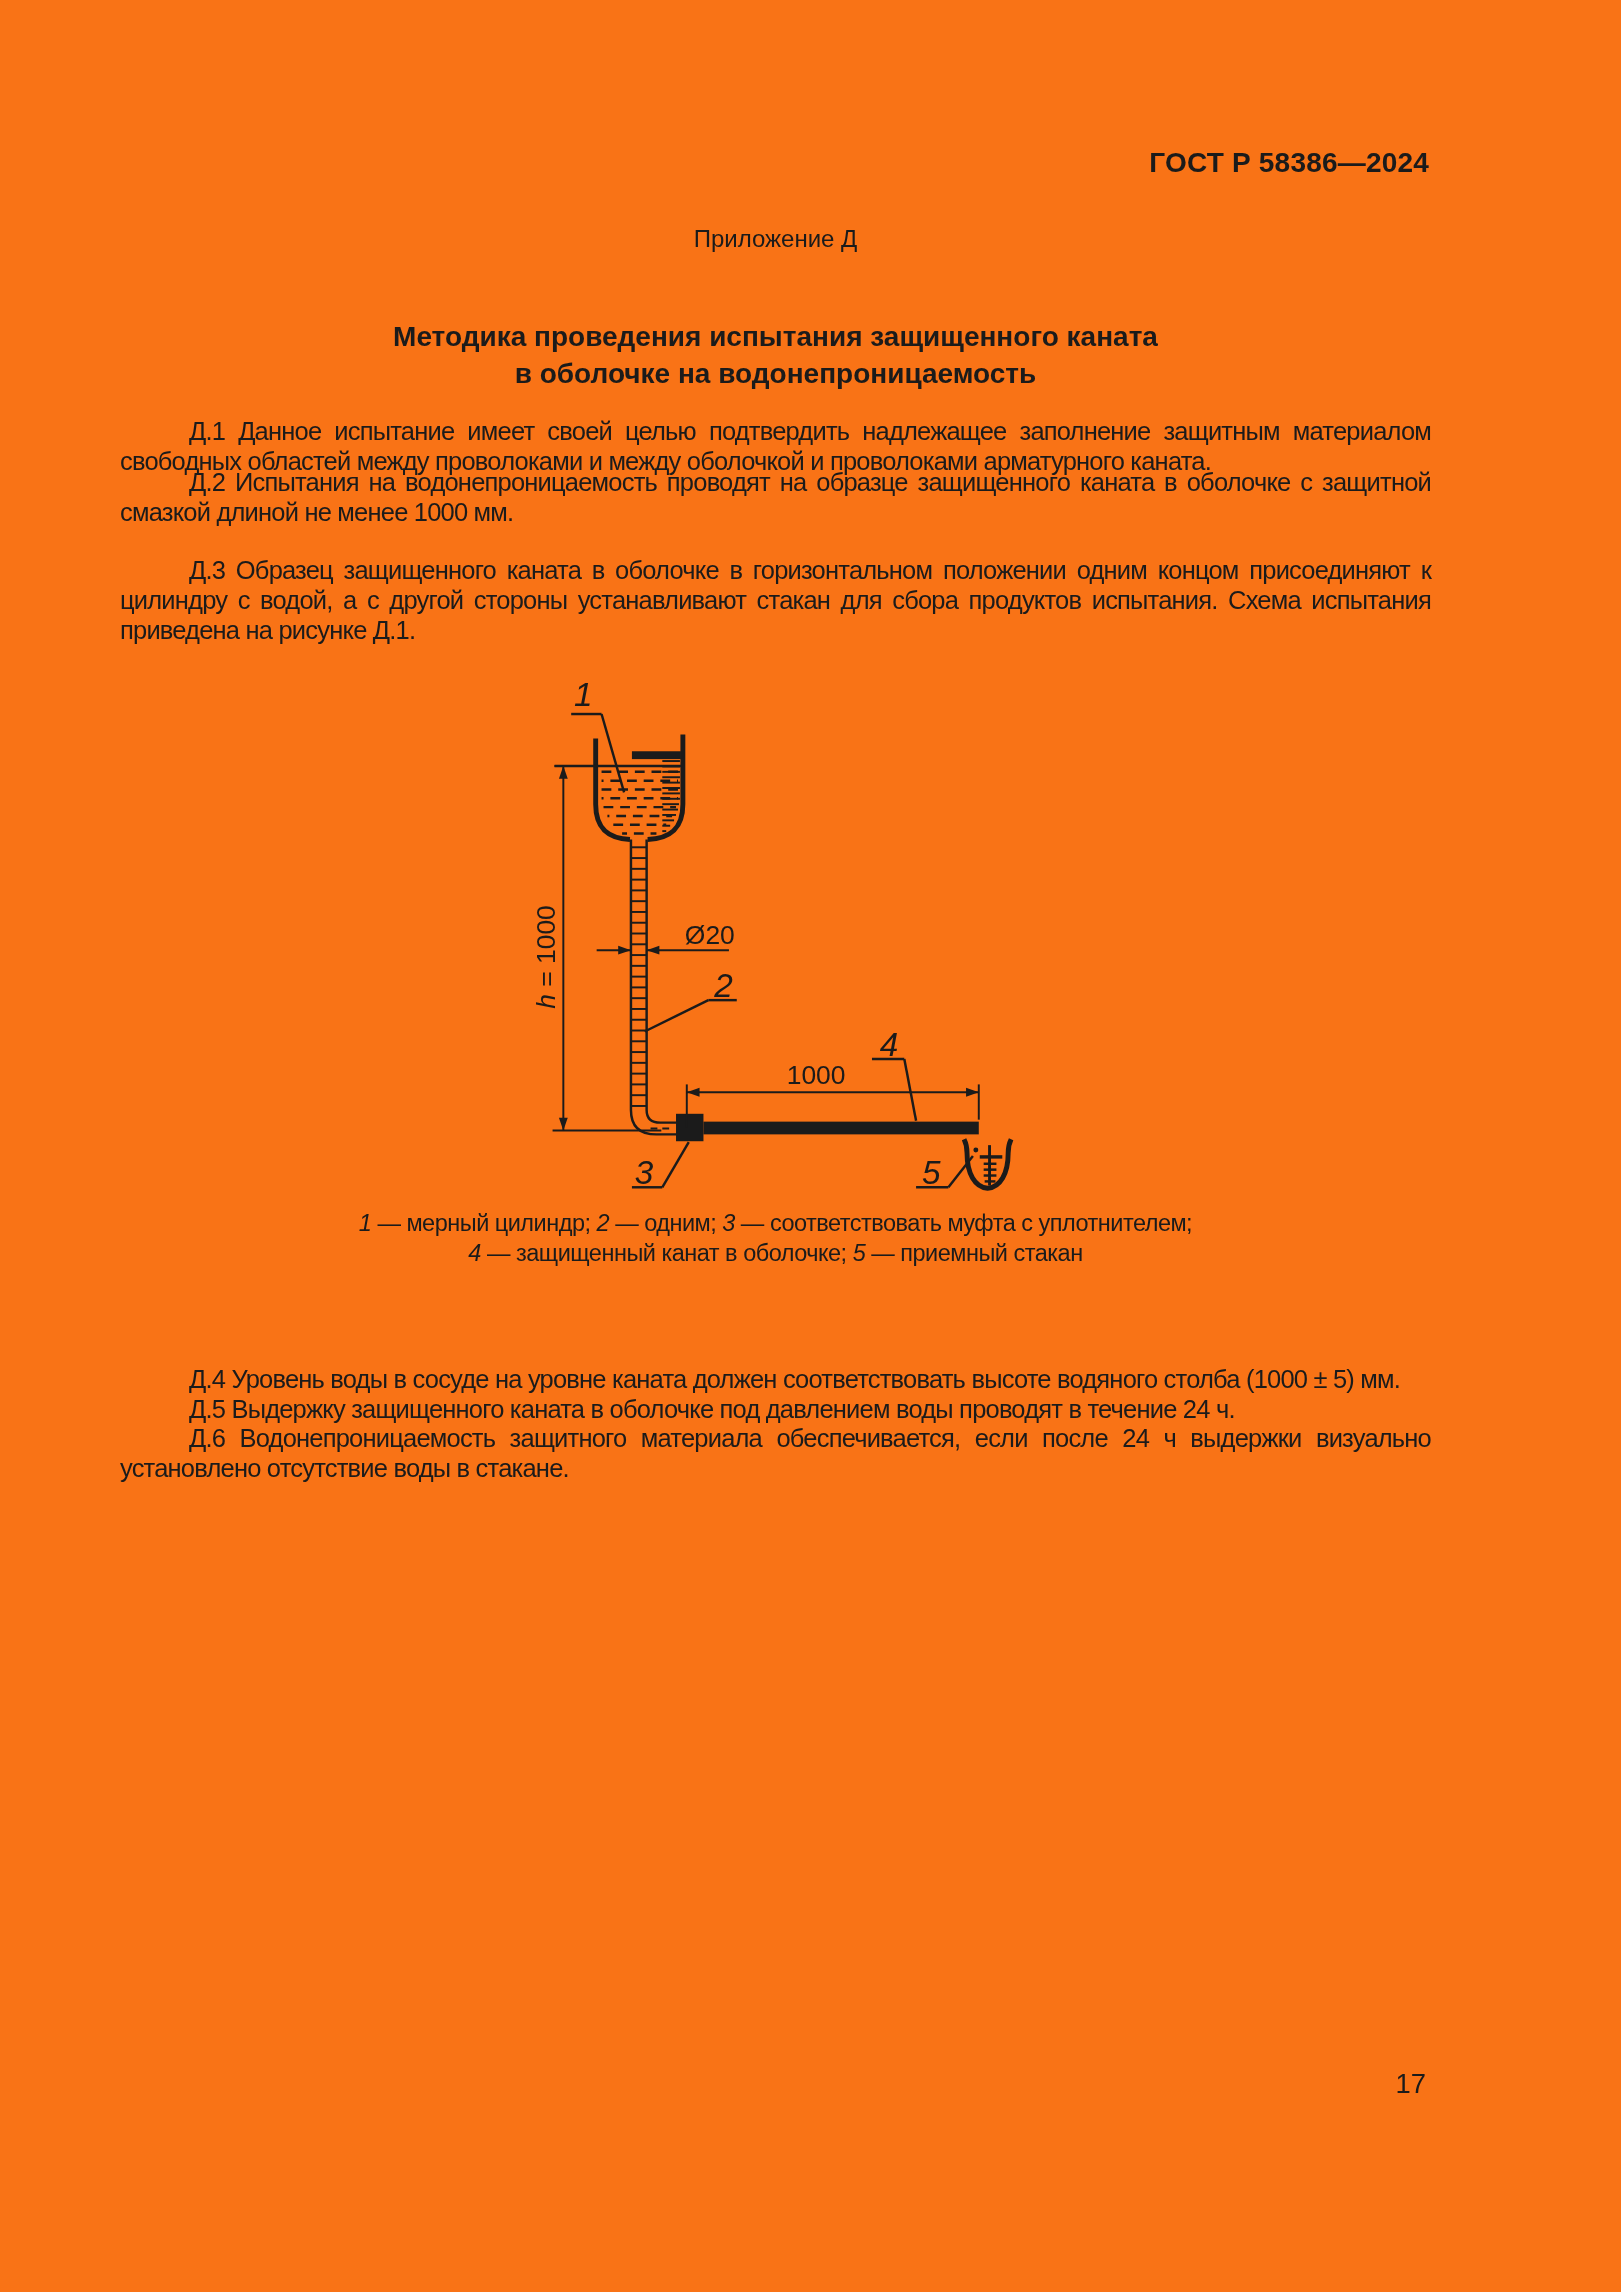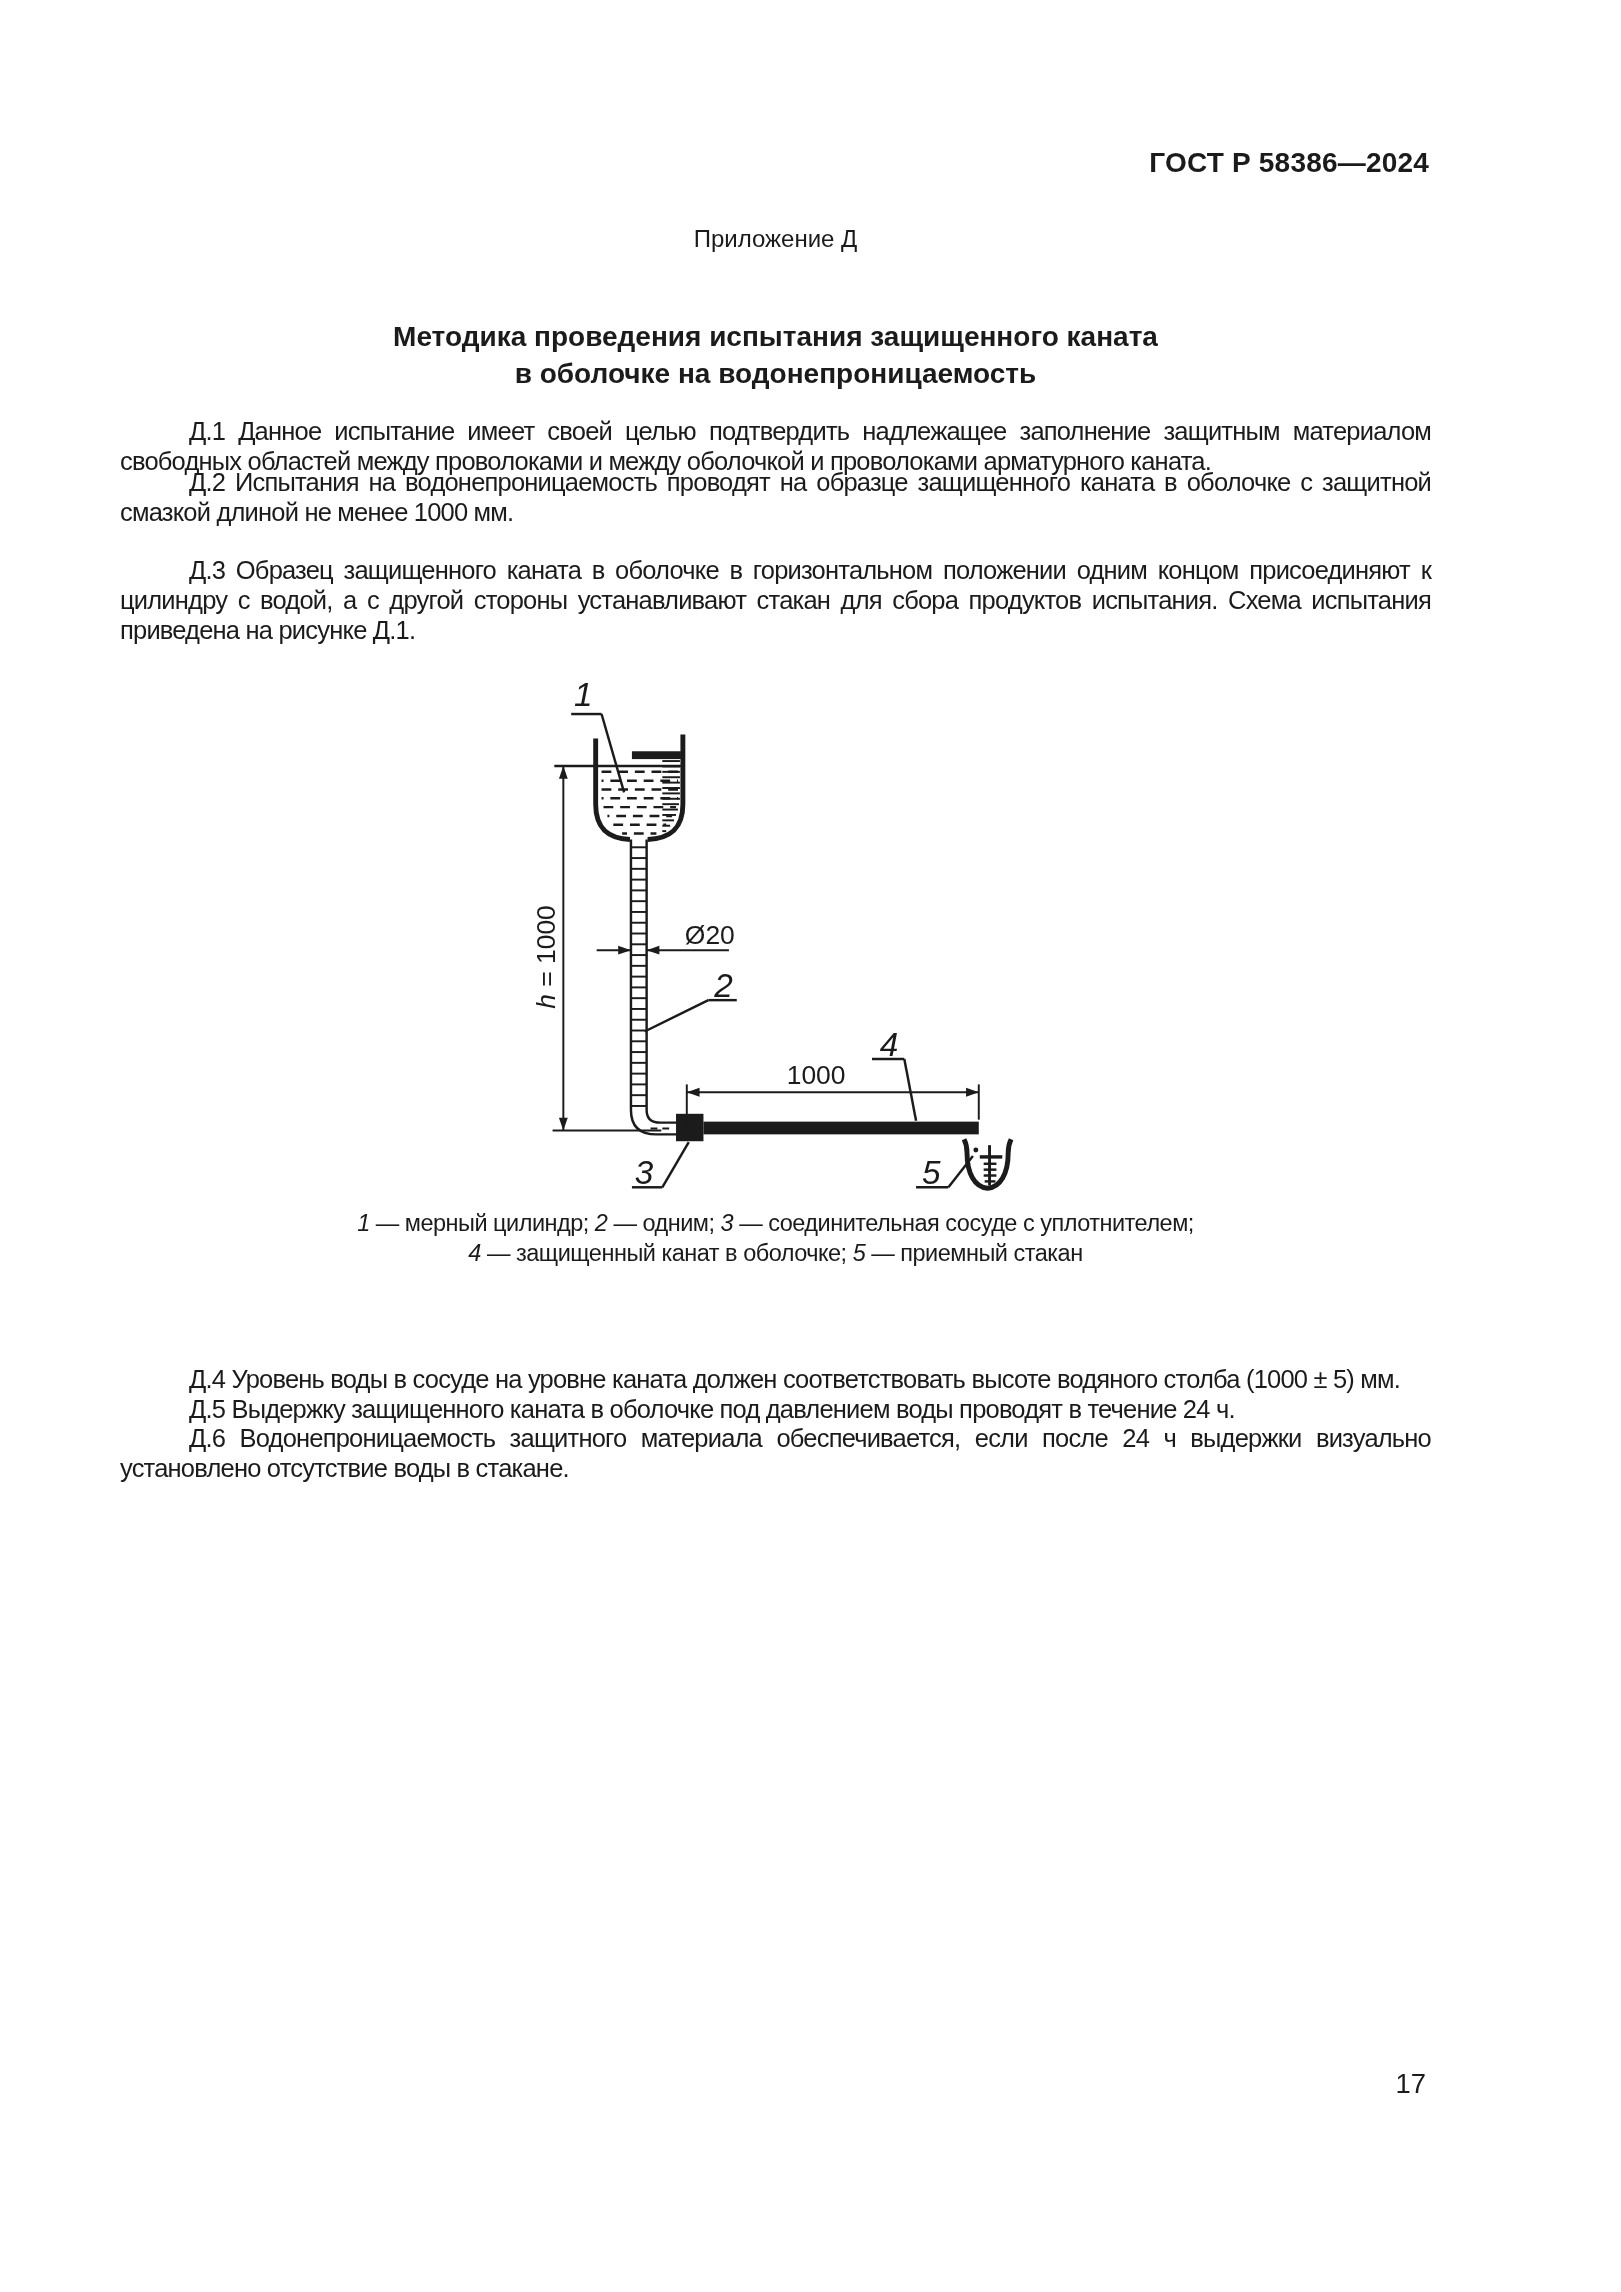--- a/index.html
+++ b/index.html
@@ -1,20 +1,20 @@
 <!DOCTYPE html>
 <html><head>
 <meta charset="utf-8">
 <style>
   html,body{margin:0;padding:0;background:#9a9a9a;}
   .page{
     position:relative;
     width:1621px;height:2293px;
     margin:0 auto;
-    background:#ffffff;
+    background:#f97316;
     font-family:"Liberation Sans", sans-serif;
     color:#1b1b1b;
     overflow:hidden;
   }
   .abs{position:absolute;}
   .doc-header{
     top:147px;right:192px;
     font-size:28px;font-weight:bold;letter-spacing:0.2px;
   }
   .col{left:120px;width:1311px;}
@@ -197,21 +197,21 @@
     </g>
 
     <g>
       <text class="callout" x="401" y="528">5</text>
       <line class="ln w25" x1="395" y1="531" x2="428" y2="531"></line>
       <line class="ln w25" x1="428" y1="531" x2="453" y2="499"></line>
     </g>
   </svg>
 
   <div class="abs col centered legend">
-    <div><i>1</i><span> — мерный цилиндр; </span><i>2</i><span> — одним; </span><i>3</i><span> — соединительная сосуде с уплотнителем;</span></div>
+    <div><i>1</i><span> — мерный цилиндр; </span><i>2</i><span> — одним; </span><i>3</i><span> — соответствовать муфта с уплотнителем;</span></div>
     <div><i>4</i><span> — защищенный канат в оболочке; </span><i>5</i><span> — приемный стакан</span></div>
   </div>
 
 
   <div class="abs col para p4">Д.4 Уровень воды в сосуде на уровне каната должен соответствовать высоте водяного столба (1000 ± 5) мм.</div>
   <div class="abs col para p5">Д.5 Выдержку защищенного каната в оболочке под давлением воды проводят в течение 24 ч.</div>
   <div class="abs col para p6">Д.6 Водонепроницаемость защитного материала обеспечивается, если после 24 ч выдержки визуально установлено отсутствие воды в стакане.</div>
 
   <div class="abs page-number">17</div>
 

